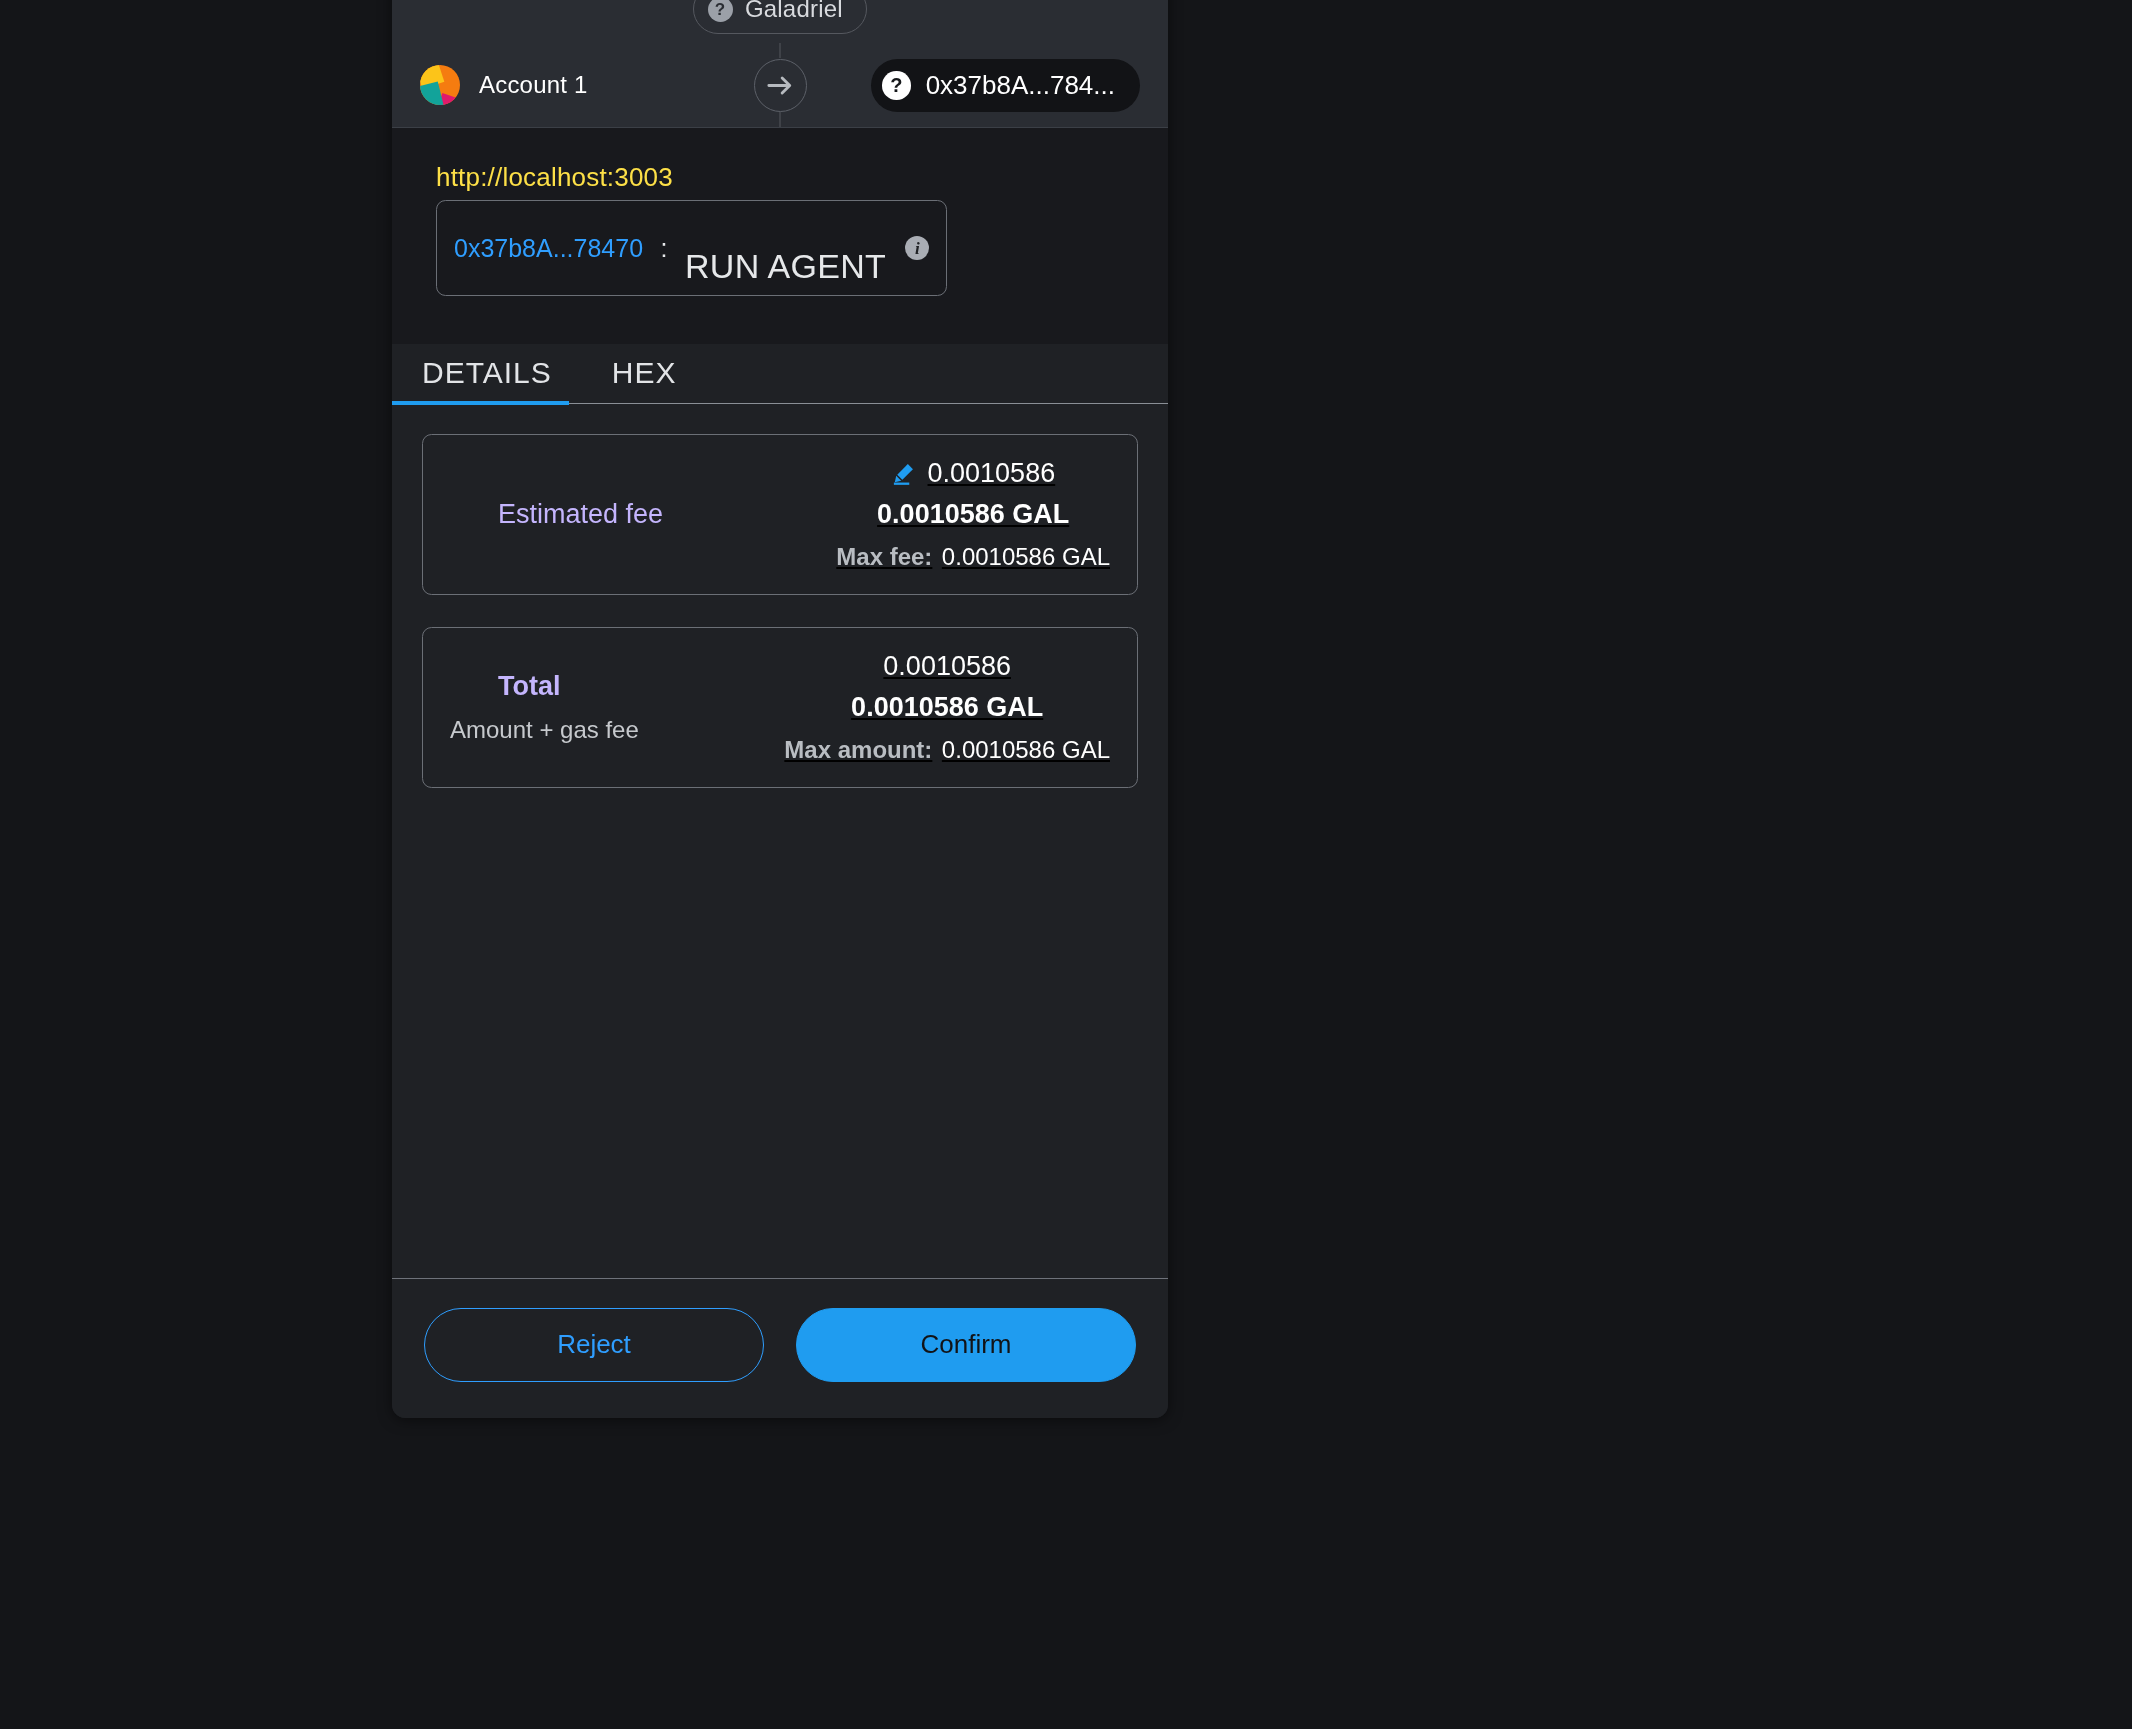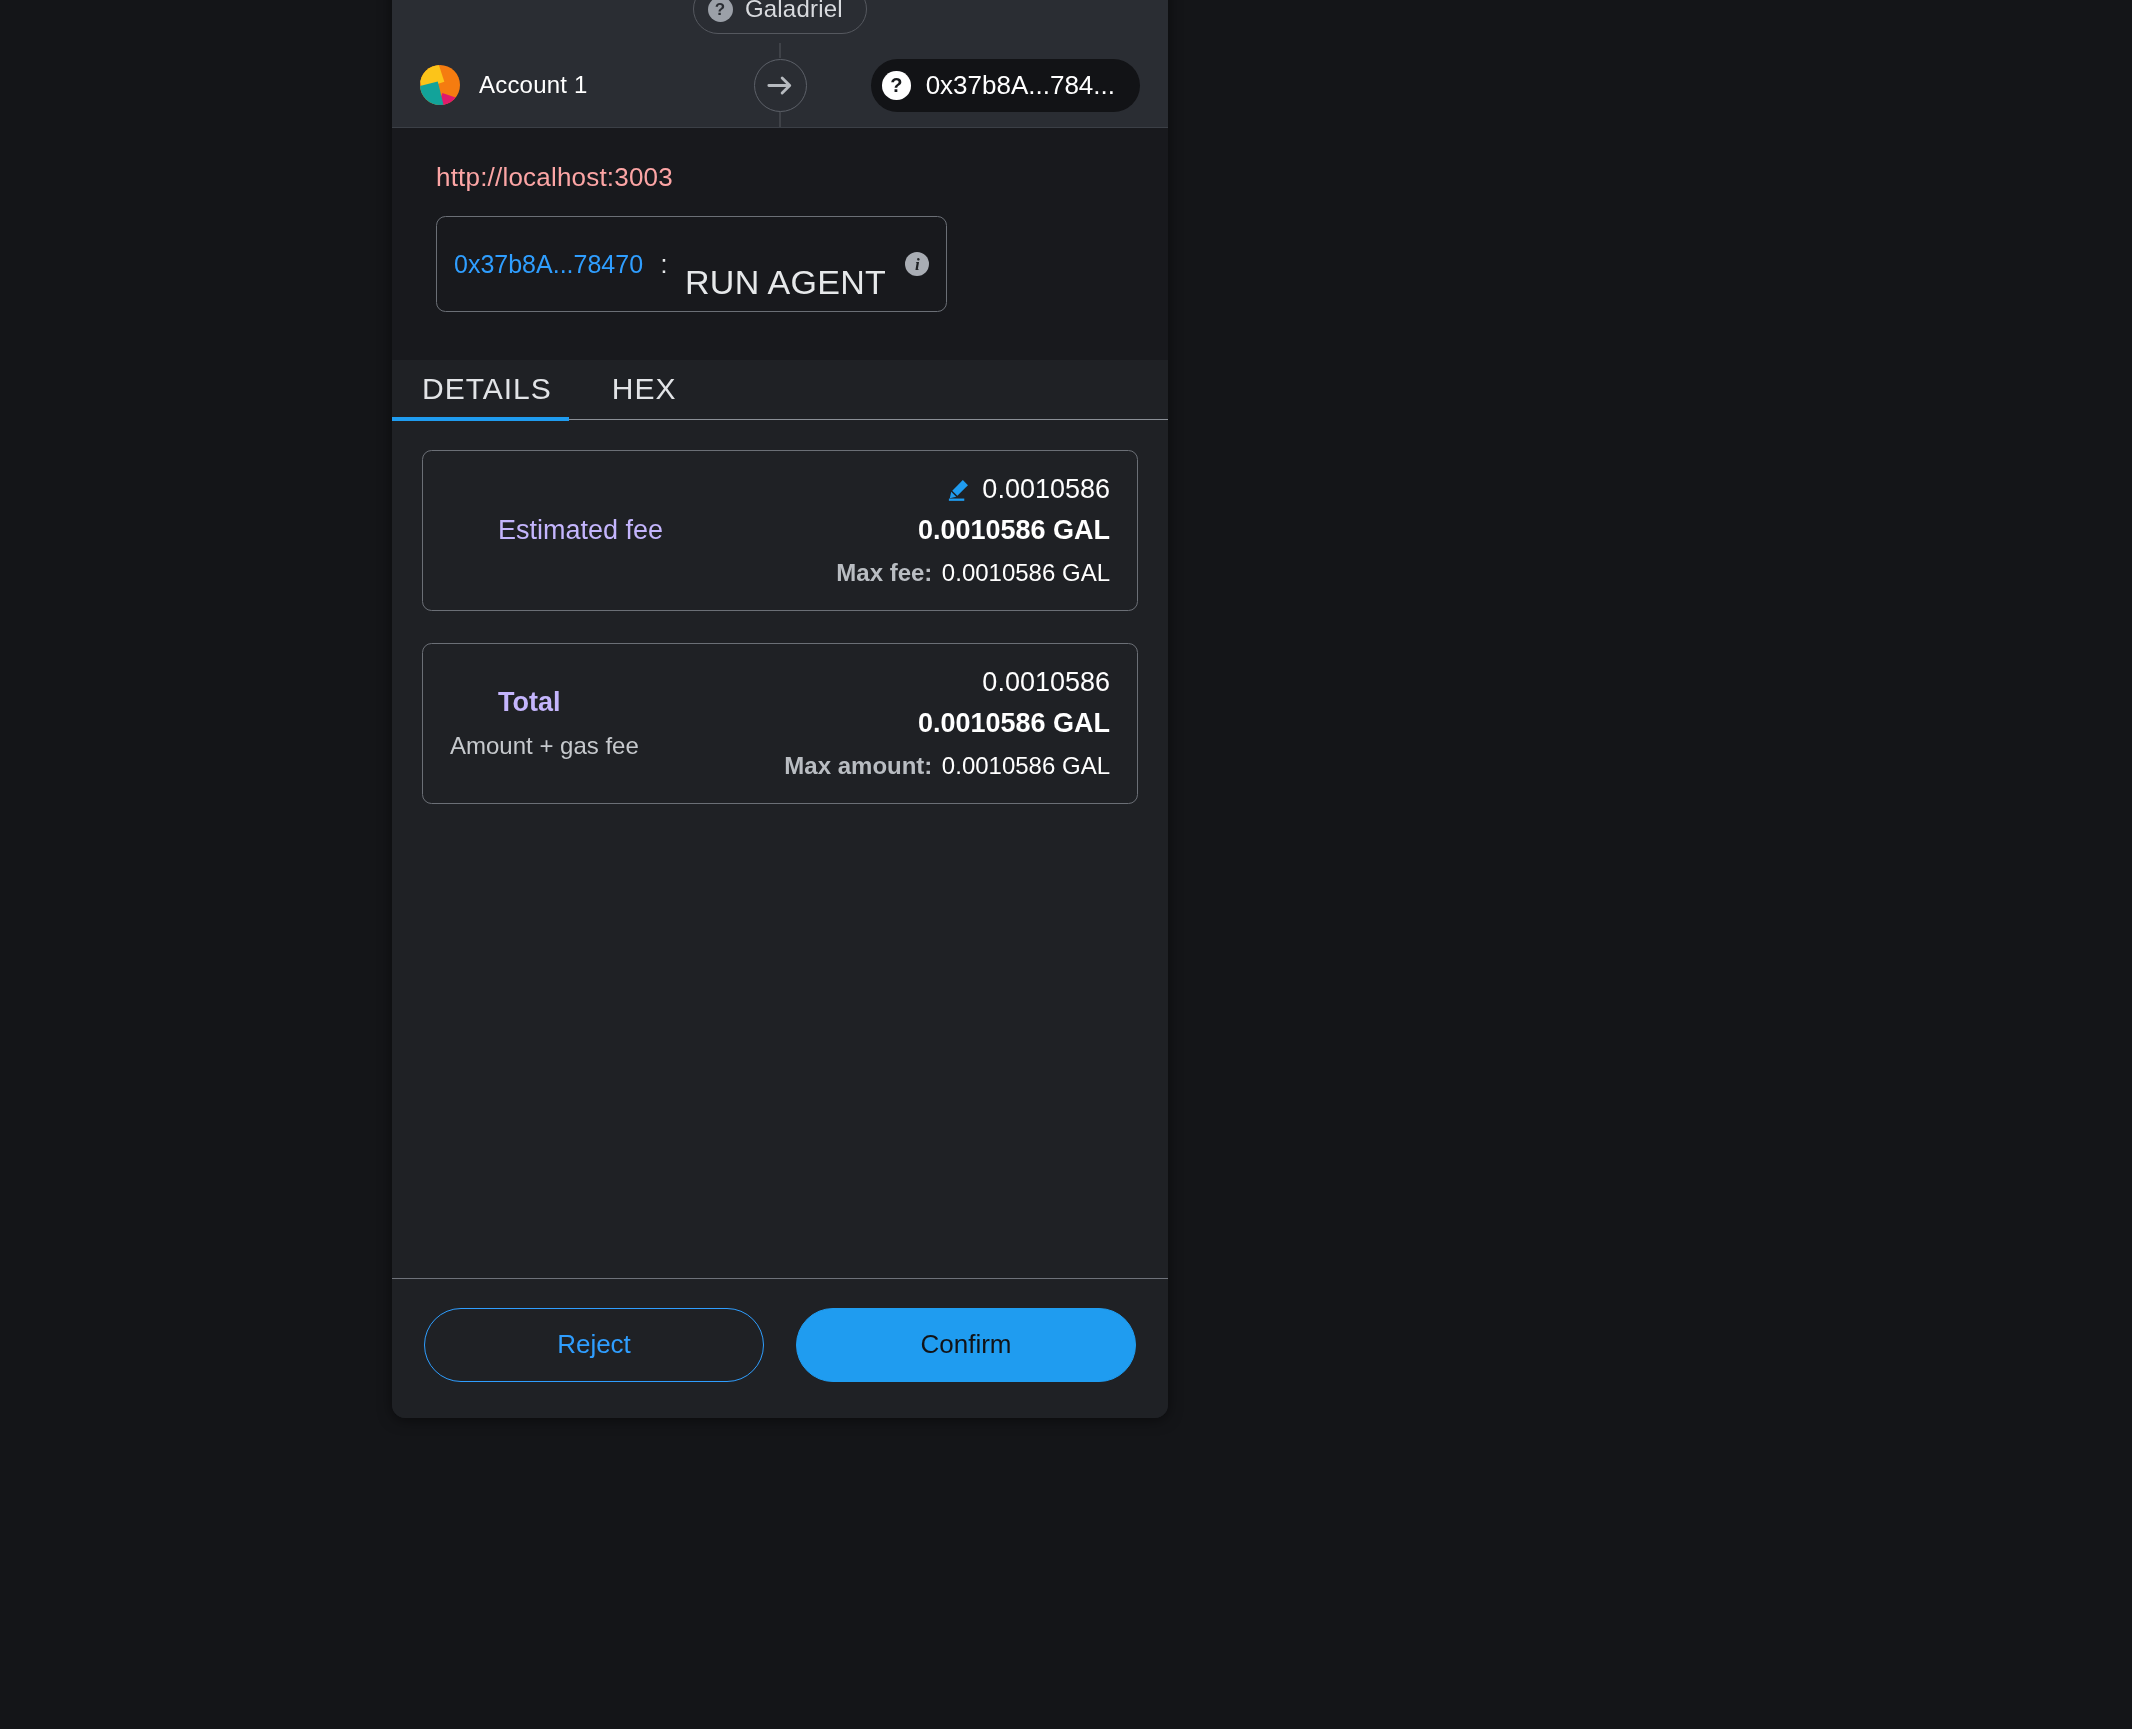--- a/index.html
+++ b/index.html
@@ -229,24 +229,24 @@
     text-overflow: ellipsis;
   }
 
   
   .origin-block {
     background: #18191d;
     padding: 34px 44px 23px 44px;
     flex: 0 0 auto;
   }
   .origin-url {
-    color: #fca5a5;
+    color: #fde047;
     font-size: 26px;
     letter-spacing: 0.2px;
-    margin-bottom: 23px;
+    margin-bottom: 7px;
   }
   .contract-pill {
     display: inline-flex;
     align-items: center;
     gap: 8px;
     border: 1px solid #6b6f76;
     border-radius: 9.5px;
     padding: 9.5px 17px;
     background: transparent;
   }
@@ -350,22 +350,23 @@
     color: #c6c9cd;
     font-size: 24px;
     margin-top: 13.3px;
     white-space: nowrap;
   }
 
   .fee-left { display: flex; flex-direction: column; }
   .fee-right {
     display: flex;
     flex-direction: column;
-    align-items: flex-end;
+    align-items: center;
     text-align: right;
+    text-decoration: underline;
   }
 
   .fee-line-1 {
     display: flex;
     align-items: center;
     gap: 11.4px;
     color: #ffffff;
     font-size: 27px;
   }
   .fee-line-2 {

